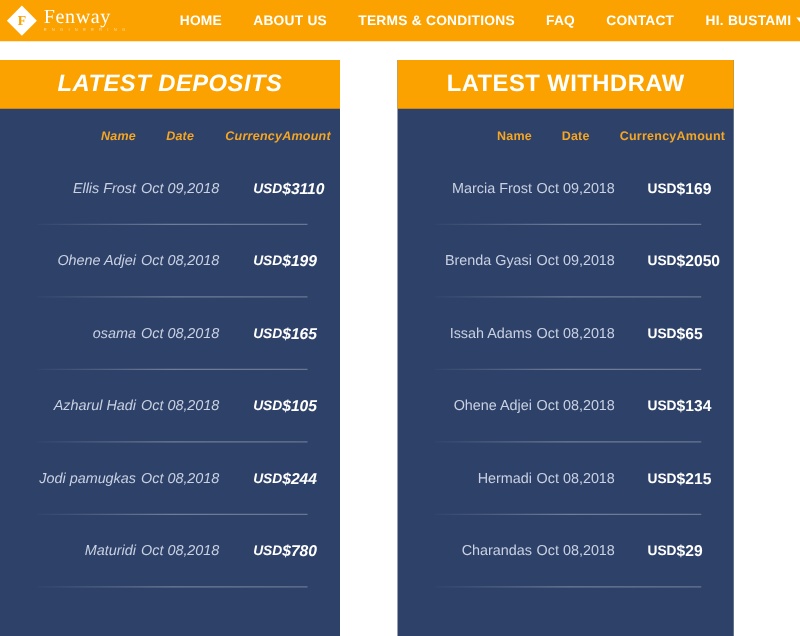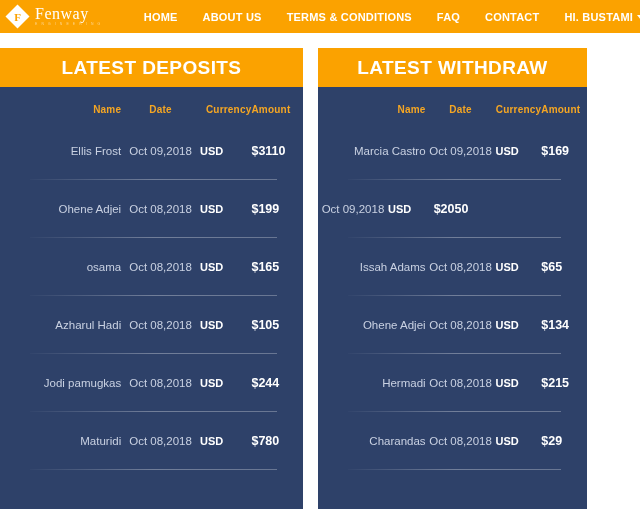--- a/index.html
+++ b/index.html
@@ -108,21 +108,21 @@
     width: 640px;
     height: 461px;
   }
   .panel {
     position: absolute;
     top: 0;
     height: 461px;
     background: #2e4169;
     box-sizing: border-box;
   }
-  .panel-deposits { left: 0px;   width: 303px; }
+  .panel-deposits { left: 0px;   width: 272px; font-style: italic; }
   .panel-withdraw { left: 318px; width: 269px; }
 
   .panel-title {
     height: 39px;
     background: #fba200;
     color: #ffffff;
     font-size: 19px;
     font-weight: bold;
     letter-spacing: 0.4px;
     display: flex;
@@ -157,21 +157,21 @@
     bottom: 0;
     height: 1px;
     background: linear-gradient(to right, rgba(255,255,255,0.02), rgba(255,255,255,0.32), rgba(255,255,255,0.28));
   }
   .td {
     font-size: 11.5px;
     color: #c9d1e2;
   }
   .col-name     { width: 40%; text-align: right;  padding-right: 0; box-sizing: border-box; }
   .col-date     { width: 26%; text-align: center; box-sizing: border-box; }
-  .col-currency { width: 17%; text-align: left;  box-sizing: border-box; }
+  .col-currency { width: 17%; text-align: right;  box-sizing: border-box; }
   .col-amount   { width: 17%; text-align: right;  padding-right: 26px; box-sizing: border-box; }
 
   .th.col-name     { width: 40%; text-align: right; }
   .th.col-date     { width: 26%; text-align: center; }
   .th.col-currency { width: 17%; text-align: right; }
   .th.col-amount   { width: 17%; text-align: right; padding-right: 26px; }
 
   .td.col-currency,
   .td.col-amount {
     color: #ffffff;
@@ -280,29 +280,30 @@
     <div class="table">
       <div class="thead">
         <div class="th col-name">Name</div>
         <div class="th col-date">Date</div>
         <div class="th col-currency">Currency</div>
         <div class="th col-amount">Amount</div>
       </div>
       <div>
         <div class="row-wrap">
           <div class="row">
-            <div class="td col-name">Marcia Castro</div>
+            <div class="td col-name">Marcia Frost</div>
             <div class="td col-date">Oct 09,2018</div>
             <div class="td col-currency">USD</div>
             <div class="td col-amount">$169</div>
           </div>
           <div class="sep"></div>
         </div>
         <div class="row-wrap">
           <div class="row">
+            <div class="td col-name">Brenda Gyasi</div>
             <div class="td col-date">Oct 09,2018</div>
             <div class="td col-currency">USD</div>
             <div class="td col-amount">$2050</div>
           </div>
           <div class="sep"></div>
         </div>
         <div class="row-wrap">
           <div class="row">
             <div class="td col-name">Issah Adams</div>
             <div class="td col-date">Oct 08,2018</div>

